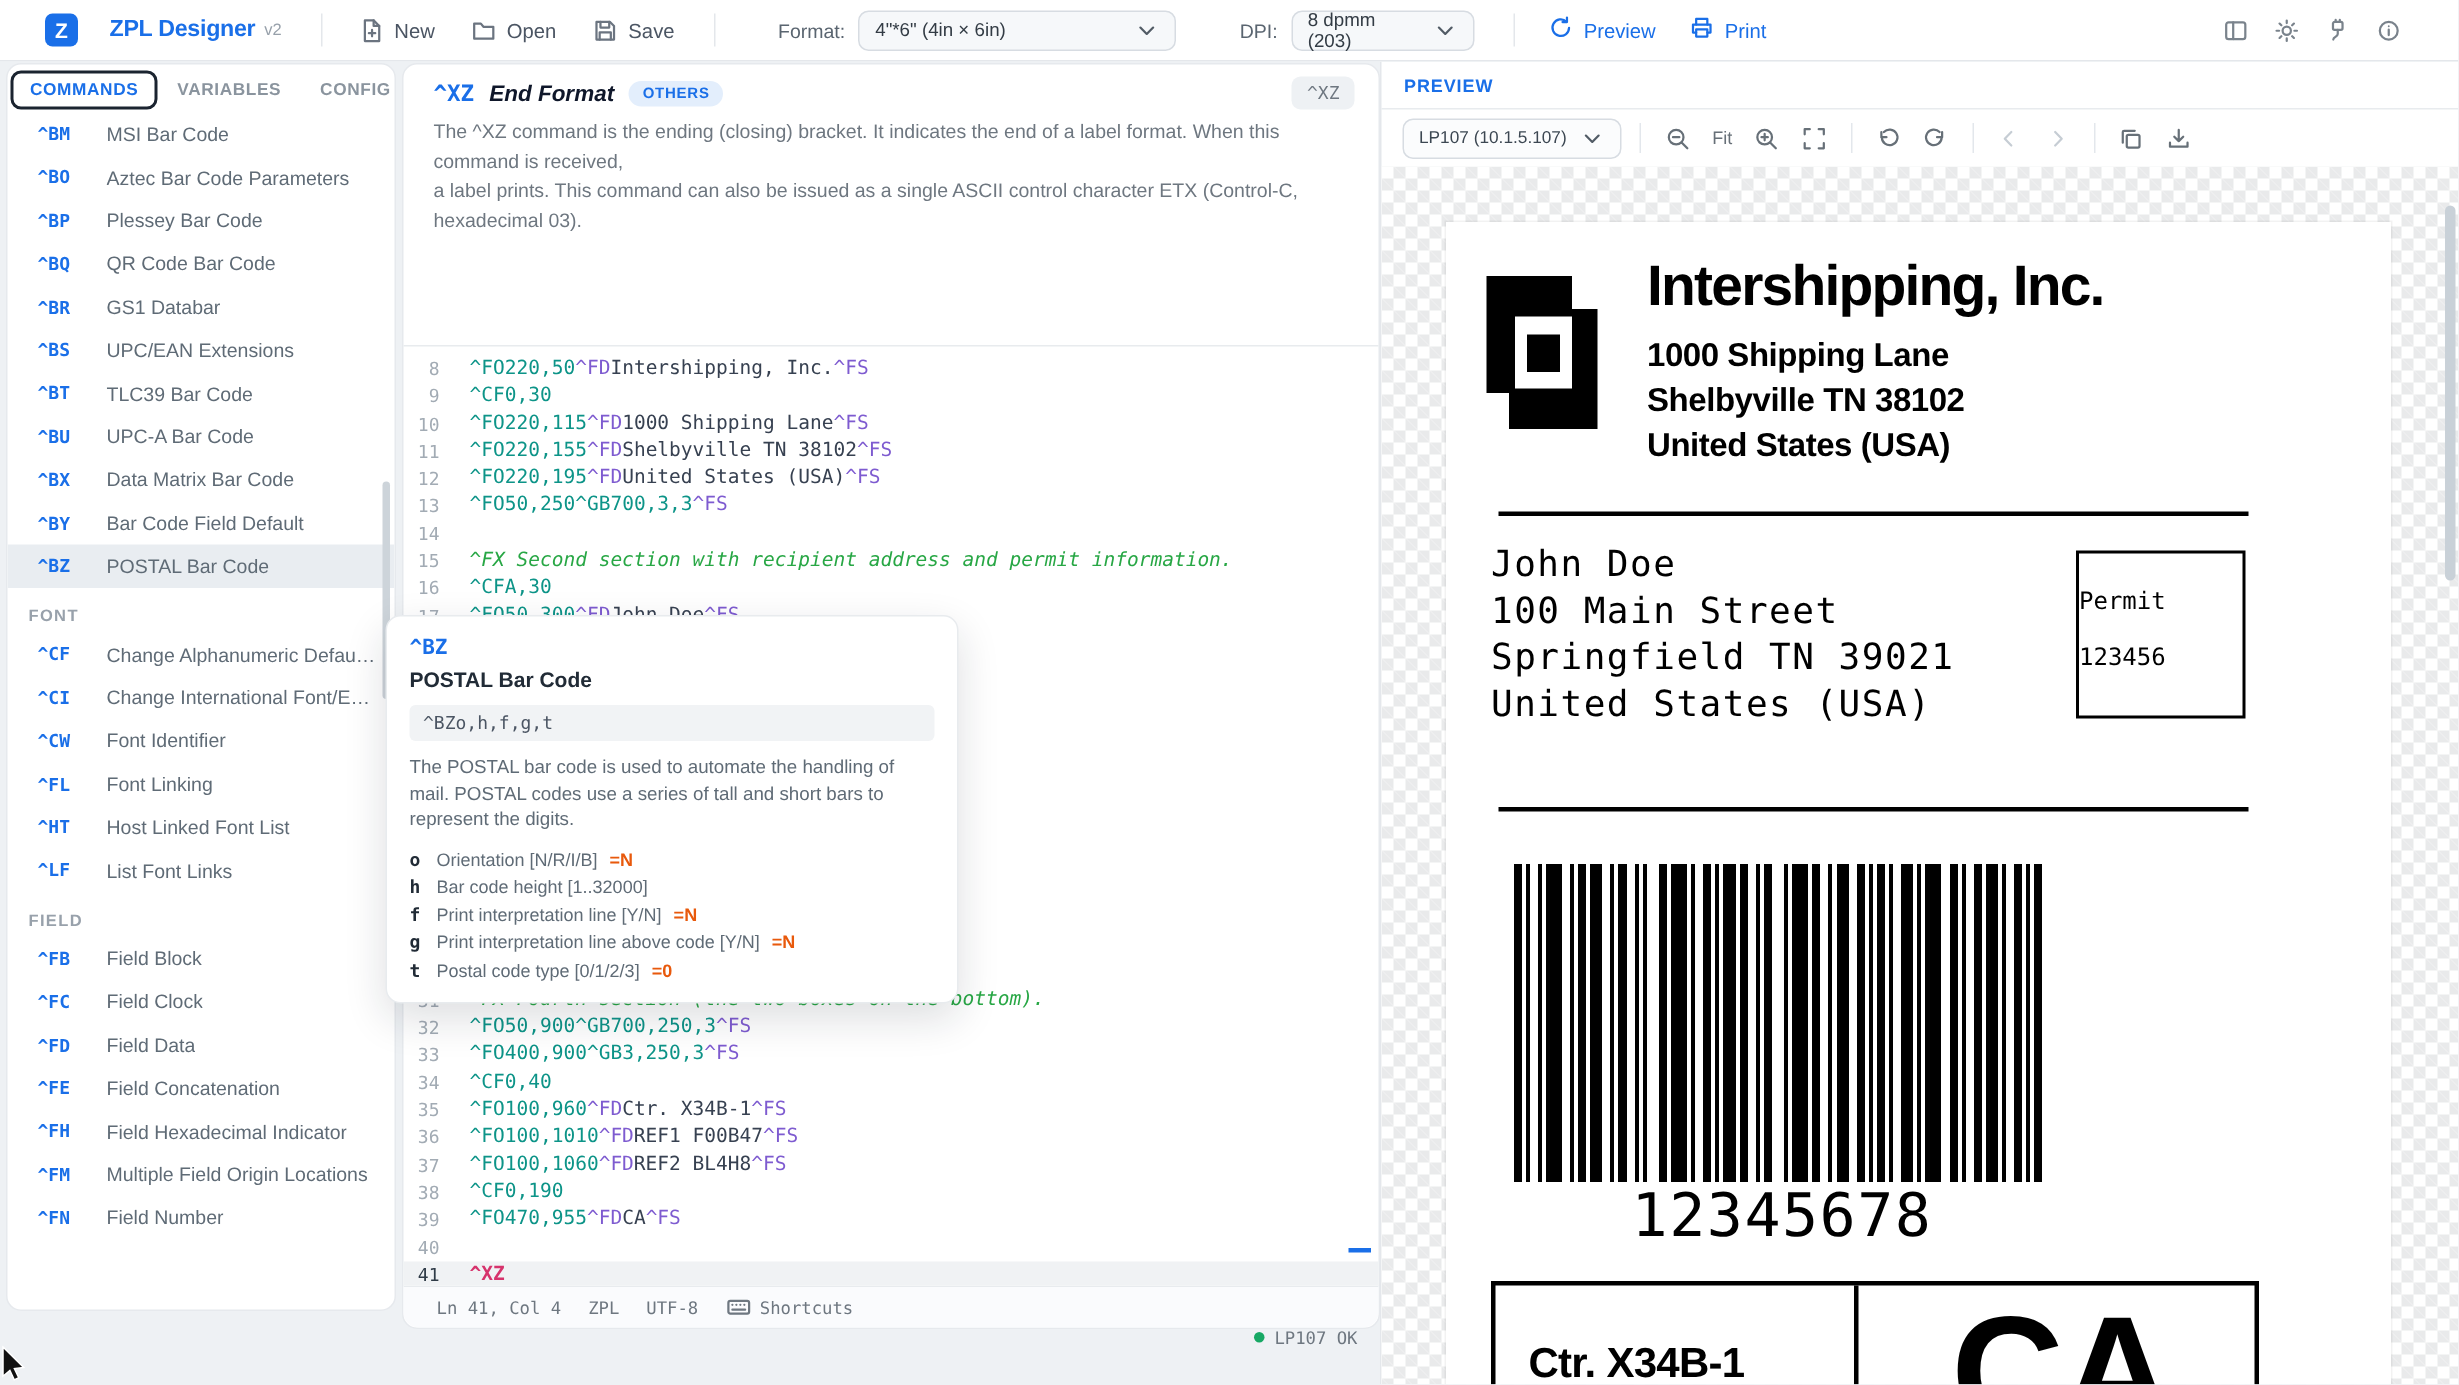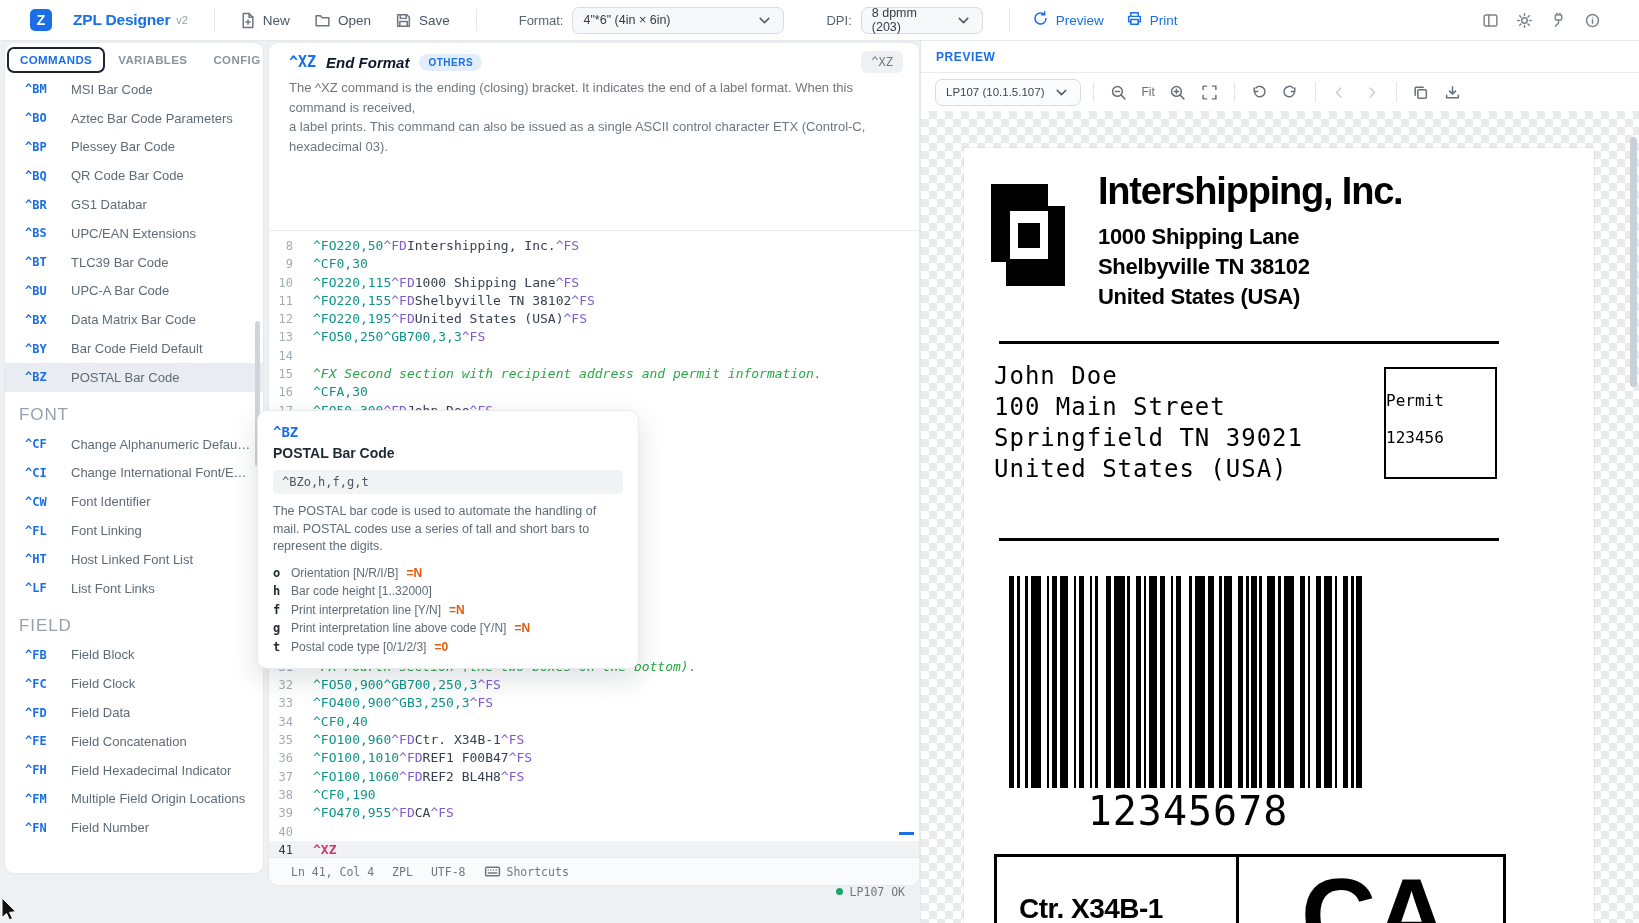--- a/index.html
+++ b/index.html
@@ -29,21 +29,21 @@
   
   #sidebar { position:absolute; left:4px; top:42px; width:260px; height:832px; background:#fff;
              border:1px solid #e6e9ed; border-radius:10px; overflow:hidden; z-index:5; }
   .tabs { height:32px; display:flex; align-items:center; padding:2px 16px 0 2px; }
   .tab { font-size:11.5px; font-weight:700; letter-spacing:.4px; color:#8a949e; padding:6px 13px; white-space:nowrap; }
   .tab.active { color:#1a6fe8; border:2px solid #1b2430; border-radius:7px; background:#fff; padding:5px 11px; }
   .search-wrap { margin:12px 10px 4px 10px; }
   #cmd-search { width:100%; height:30px; background:#f0f2f5; border:1px solid #e0e4e9; border-radius:8px;
                 padding:0 12px; font-size:13px; color:#333; font-family:"Liberation Sans",sans-serif; outline:none; }
   #cmd-search::placeholder { color:#9aa3ad; }
-  .group-header { padding:13px 14px 5px 14px; font-size:17px; font-weight:400; color:#98a1ab; letter-spacing:.9px; }
+  .group-header { padding:13px 14px 5px 14px; font-size:11px; font-weight:700; color:#98a1ab; letter-spacing:.9px; }
   .cmd-row { display:flex; align-items:center; height:28.8px; padding:0 12px 0 20px; cursor:default; }
   .cmd-row .c { width:46px; flex:none; font-family:"DejaVu Sans Mono",monospace; font-size:12px; font-weight:700; color:#1a6fe8; }
   .cmd-row .l { font-size:13px; color:#5f6b76; white-space:nowrap; overflow:hidden; text-overflow:ellipsis; }
   .cmd-row.sel { background:#e9edf1; }
   .sb-scroll { position:absolute; right:3px; top:278px; width:5px; height:145px; background:#cdd4da; border-radius:3px; }
 
   
   #editor { position:absolute; left:268px; top:42px; width:652px; height:844px; background:#fff;
             border:1px solid #e6e9ed; border-radius:10px; z-index:4; }
   #docpanel { position:absolute; left:0; top:0; right:0; height:188px; border-bottom:1px solid #e8ebee; padding:10px 16px 0 20px; }

